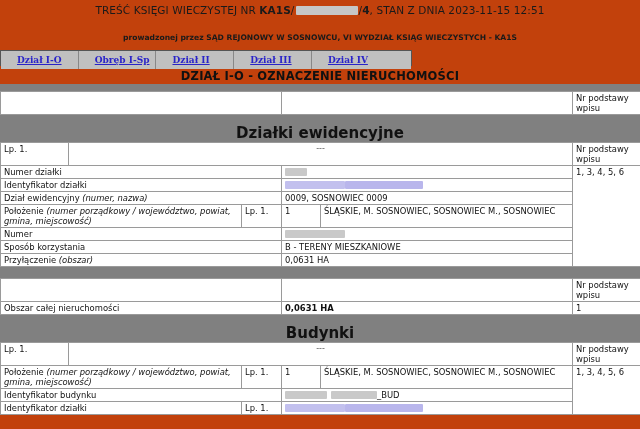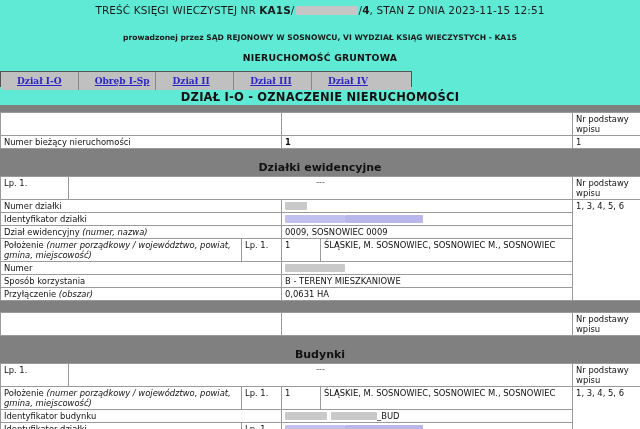--- a/index.html
+++ b/index.html
@@ -6,21 +6,21 @@
   html, body {
     margin: 0; padding: 0;
     width: 640px; height: 429px;
     background: #808080;
     font-family: "DejaVu Sans", "Liberation Sans", sans-serif;
     overflow: hidden;
   }
   #page {
     position: relative;
     width: 640px; height: 429px;
-    background: #5eead4;
+    background: #c2410c;
   }
 
   
   .doc-header { text-align: center; padding-top: 3px; }
   .hdr-line1 {
     font-size: 10.5px; color: #1a1a1a; letter-spacing: .1px;
     line-height: 15px; white-space: nowrap;
   }
   .hdr-line1 b { font-weight: bold; }
   .redact-inline {
@@ -103,35 +103,34 @@
     height: 8px;
     background: #c9c9c9;
     vertical-align: -1px;
     border-radius: 1px;
   }
   .redact.lav { background: #c2c0ee; }
   .redact.lav2 { background: #b9b6ec; }
 
   .subsection-title {
     text-align: center;
-    font-size: 11px; font-weight: bold; color: #111;
+    font-size: 15px; font-weight: bold; color: #111;
     line-height: 13px;
     background: #808080;
     padding: 1px 0 2px 0;
   }
 </style>
 </head>
 <body>
 
 <div id="page">
 
   <div class="doc-header">
     <div class="hdr-line1"><span>TREŚĆ KSIĘGI WIECZYSTEJ NR </span><b>KA1S</b><span>/</span><span class="redact-inline"></span><span>/</span><b>4</b><span>, STAN Z DNIA 2023-11-15 12:51</span></div>
     <div class="hdr-line2">prowadzonej przez SĄD REJONOWY W SOSNOWCU, VI WYDZIAŁ KSIĄG WIECZYSTYCH - KA1S</div>
-    <div class="hdr-line3">NIERUCHOMOŚĆ GRUNTOWA</div>
   </div>
 
   <div class="tabbar">
     <div class="tab">
         <a href="#">Dział I-O</a>
       </div>
     <div class="tab">
         <a href="#">Obręb I-Sp</a>
       </div>
     <div class="tab">
@@ -153,25 +152,20 @@
     <colgroup>
       <col style="width:281px">
         <col style="width:291px">
         <col style="width:68px">
     </colgroup>
     <tbody>
       <tr>
         <td class="hd"></td>
         <td class="hd"></td>
         <td class="npw" rowspan="1">Nr podstawy wpisu</td>
-      </tr>
-      <tr>
-        <td>Numer bieżący nieruchomości</td>
-        <td class="b">1</td>
-        <td>1</td>
       </tr>
     </tbody>
   </table>
 
   <div class="band-lg"></div>
 
   <div class="subsection-title">Działki ewidencyjne</div>
 
   <table class="kw">
     <colgroup>
@@ -236,20 +230,25 @@
       <col style="width:281px">
         <col style="width:291px">
         <col style="width:68px">
     </colgroup>
     <tbody>
       <tr>
         <td class="hd"></td>
         <td class="hd"></td>
         <td class="npw">Nr podstawy wpisu</td>
       </tr>
+      <tr>
+        <td>Obszar całej nieruchomości</td>
+        <td class="b">0,0631 HA</td>
+        <td>1</td>
+      </tr>
     </tbody>
   </table>
 
   <div class="band-lg"></div>
 
   <div class="subsection-title">Budynki</div>
 
   <table class="kw">
     <colgroup>
       <col style="width:68px">

